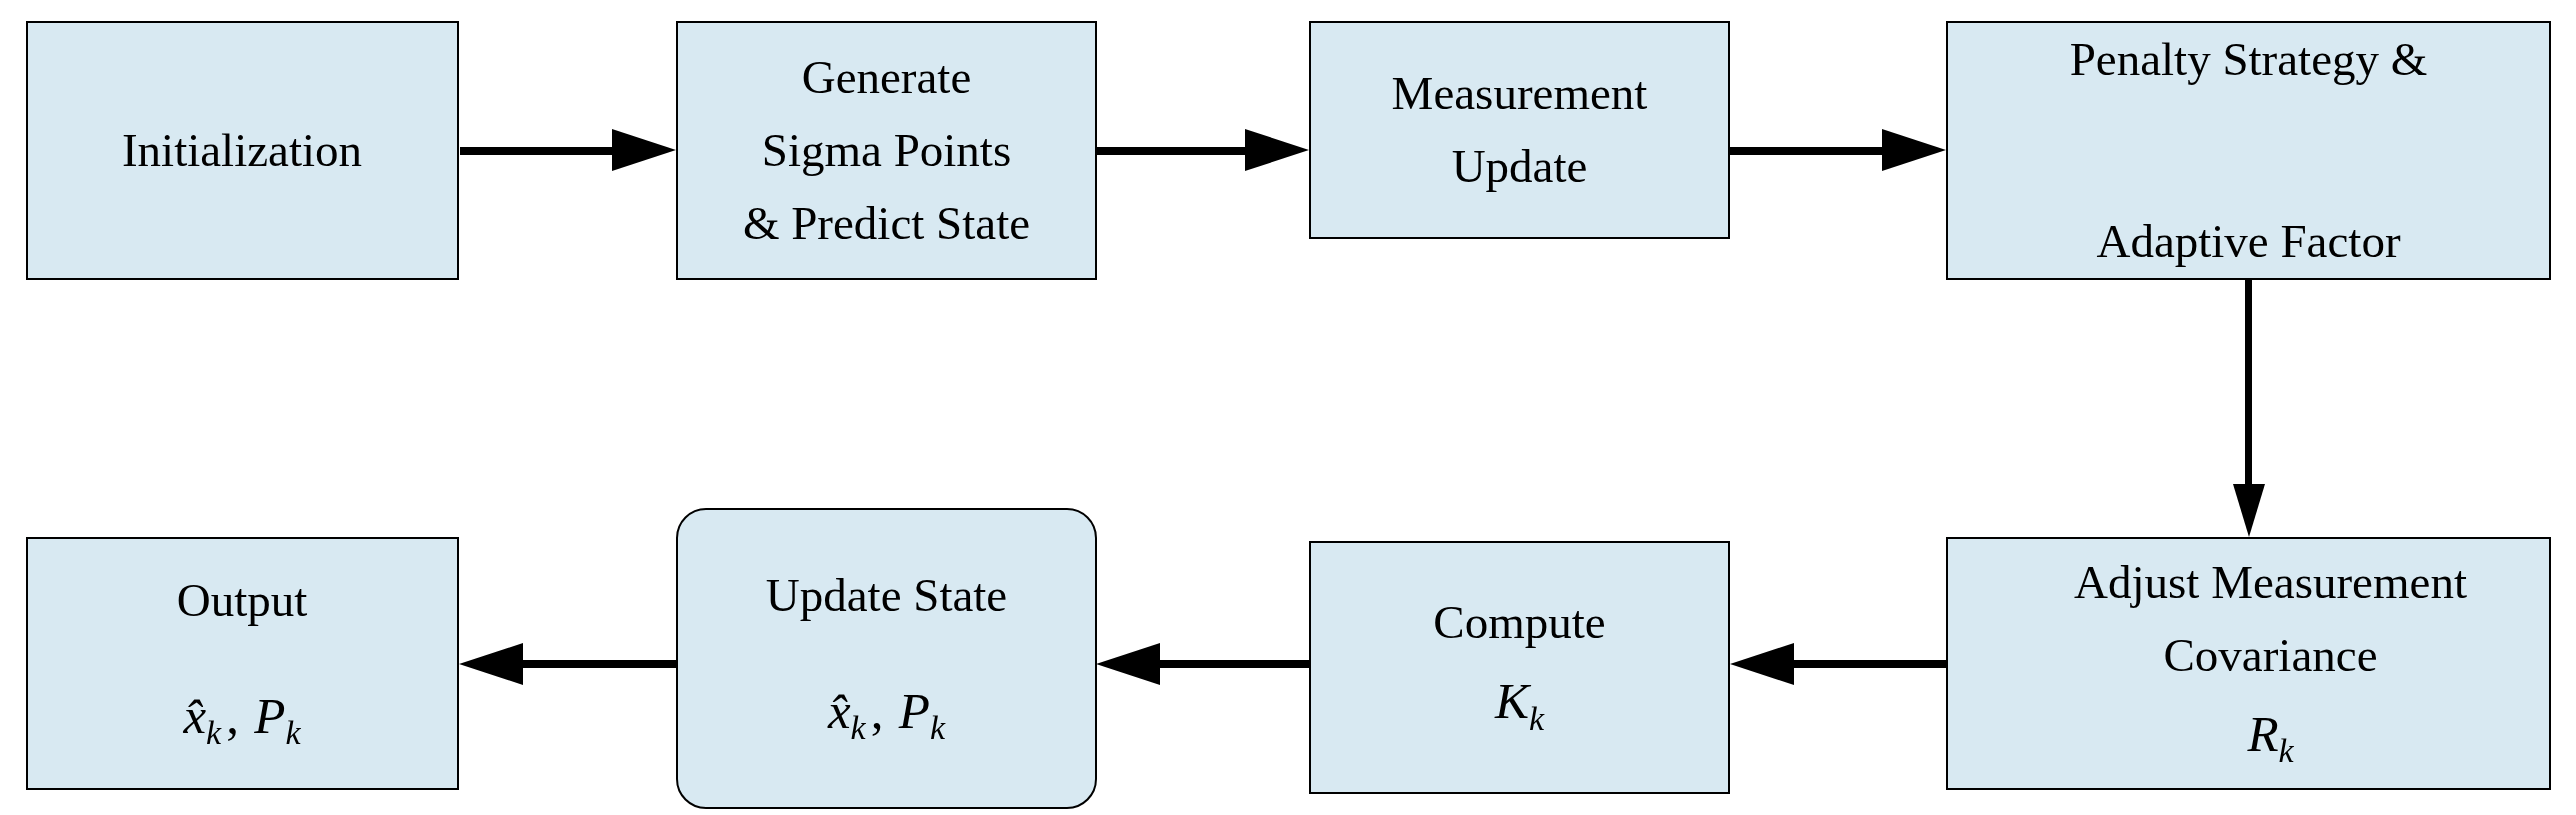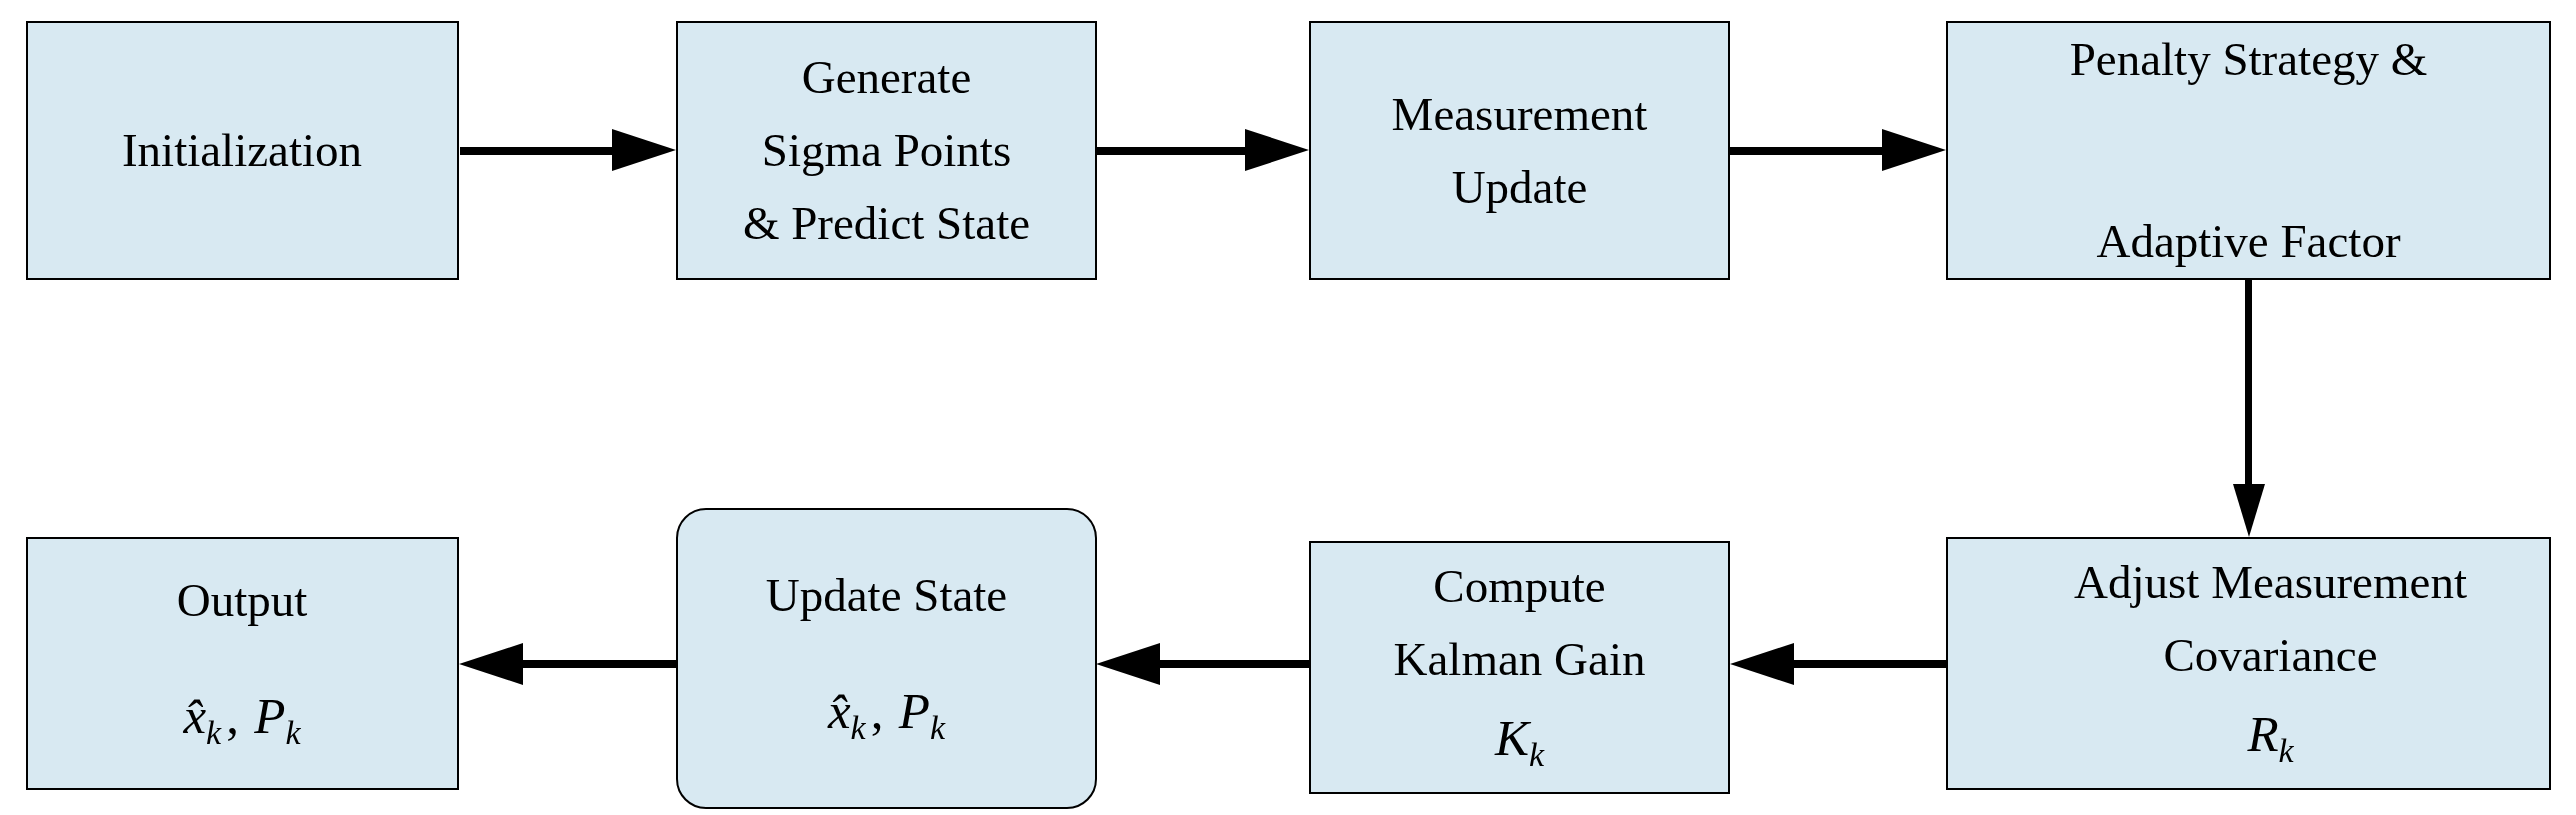--- a/index.html
+++ b/index.html
@@ -56,39 +56,38 @@
   <div class="box" style="left:25.5px; top:21px; width:433px; height:259px;">
     <div class="box-line">Initialization</div>
   </div>
 
   <div class="box" style="left:676px; top:21px; width:421px; height:259px;">
     <div class="box-line">Generate</div>
     <div class="box-line">Sigma Points</div>
     <div class="box-line">&amp; Predict State</div>
   </div>
 
-  <div class="box" style="left:1309px; top:21px; width:421px; height:259px;">
+  <div class="box" style="left:1309px; top:21px; width:421px; height:218px;">
     <div class="box-line">Measurement</div>
     <div class="box-line">Update</div>
   </div>
 
   <div class="box" style="left:1946px; top:21px; width:605px; height:259px;justify-content:space-between;">
     <div class="box-line">Penalty Strategy &amp;</div>
     <div class="box-line">Adaptive Factor</div>
   </div>
 
   <div class="box" style="left:1946px; top:537px; width:605px; height:253px;padding-left:44px;">
     <div class="box-line">Adjust Measurement</div>
     <div class="box-line">Covariance</div>
     <div class="math-line"><span class="mbase">R</span><span class="msub">k</span></div>
   </div>
 
   <div class="box" style="left:1309px; top:541px; width:421px; height:253px;">
     <div class="box-line">Compute</div>
-    <div class="box-line">Kalman Gain</div>
     <div class="math-line"><span class="mbase">K</span><span class="msub">k</span></div>
   </div>
 
   <div class="box gap-lg" style="left:676px; top:508px; width:421px; height:301px;border-radius:30px;">
     <div class="box-line">Update State</div>
     <div class="math-line"><span class="mbase">x̂</span><span class="msub">k</span><span class="mbase comma">,</span><span class="mbase">P</span><span class="msub">k</span></div>
   </div>
 
   <div class="box gap-lg" style="left:25.5px; top:537px; width:433px; height:253px;">
     <div class="box-line">Output</div>

